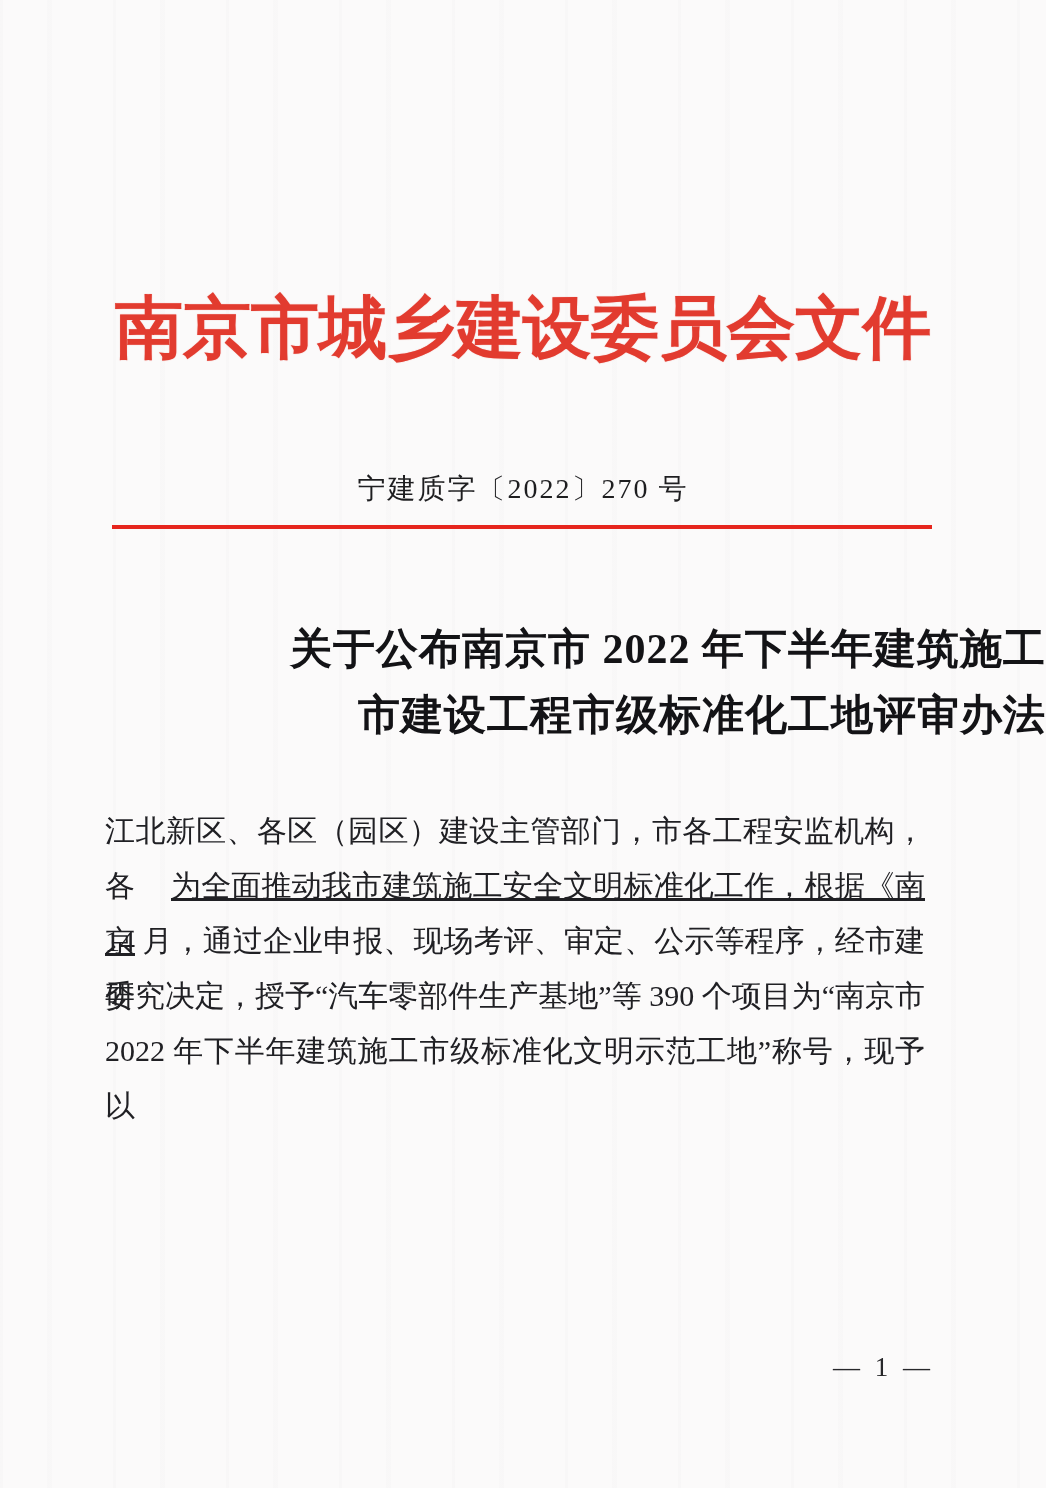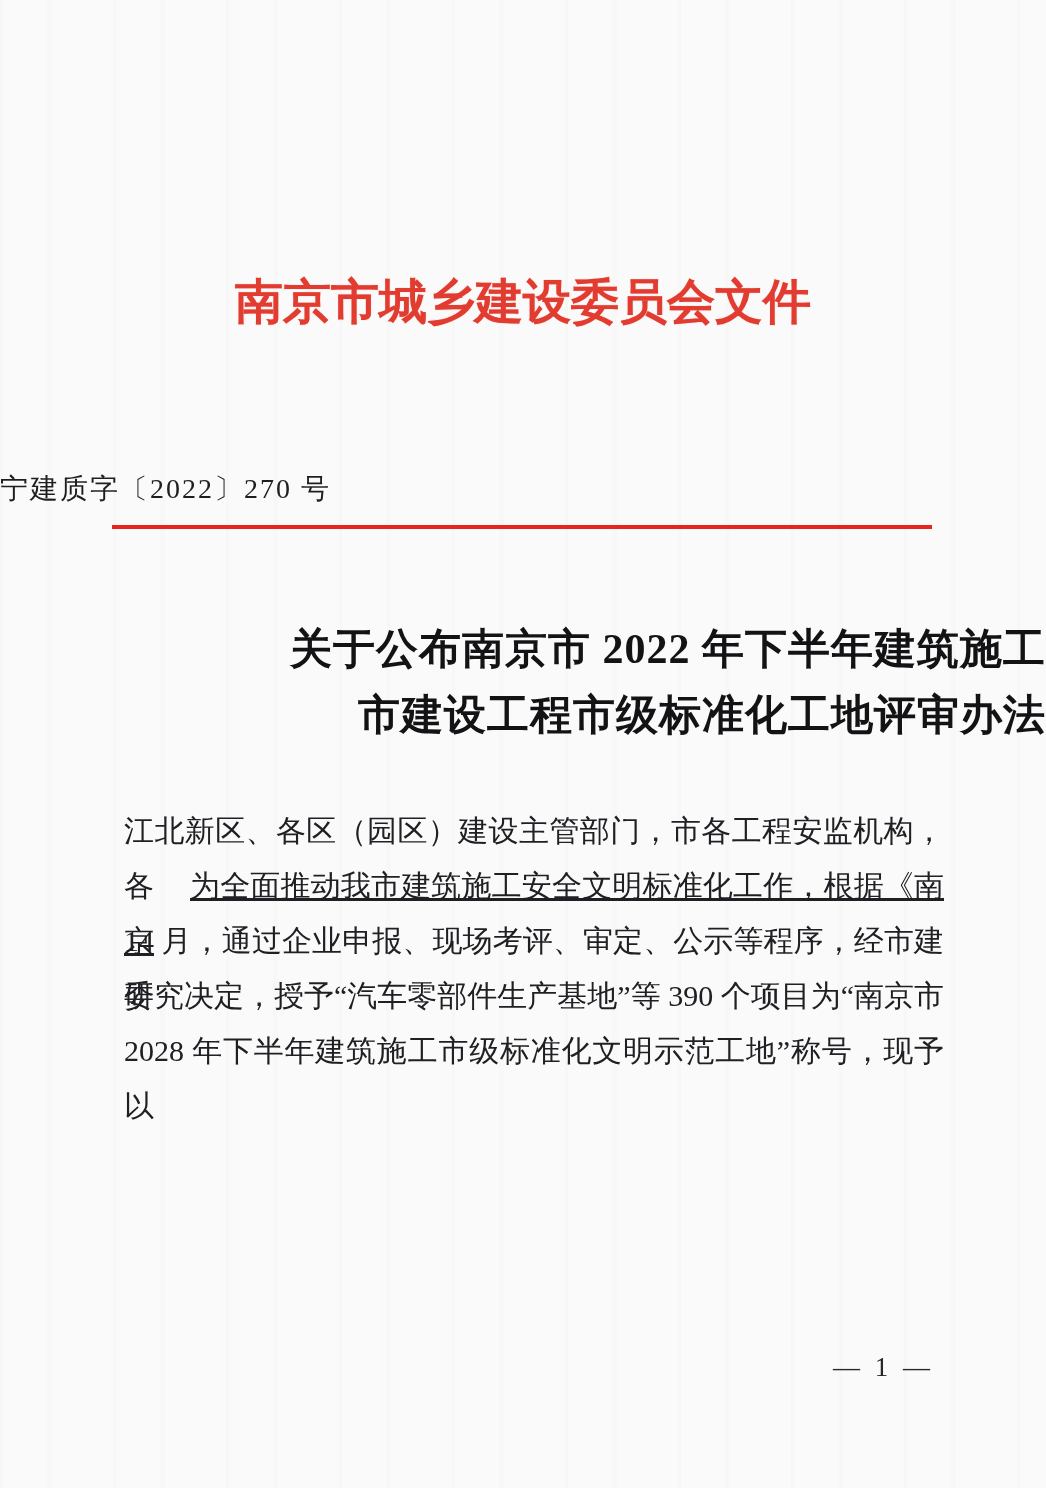--- a/index.html
+++ b/index.html
@@ -22,32 +22,33 @@
         rgba(120,120,130,0.025) 0px, rgba(120,120,130,0.025) 3px,
         transparent 3px, transparent 47px,
         rgba(120,120,130,0.018) 47px, rgba(120,120,130,0.018) 52px,
         transparent 52px, transparent 113px),
       var(--paper);
     overflow: hidden;
     color: var(--text-black);
   }
   .header-title {
     position: absolute;
-    top: 270px; left: 0; right: 0;
+    top: 283px; left: 0; right: 0;
     text-align: center;
-    font-size: 48px;
+    font-size: 68px;
     font-weight: bold;
     letter-spacing: 0px;
     color: var(--header-red);
     white-space: nowrap;
     text-shadow: 0 0 1px rgba(226,59,47,0.55);
   }
   .doc-number {
     position: absolute;
     top: 470px; left: 0; right: 0;
+    text-align: center;
     font-size: 28px;
     letter-spacing: 2px;
     color: var(--text-black);
   }
   .red-rule {
     position: absolute;
     top: 525px; left: 112px;
     width: 820px; height: 4px;
     background: var(--rule-red);
   }
@@ -56,21 +57,21 @@
     top: 616px; left: 0; right: 0;
     text-align: right;
     font-size: 42px;
     font-weight: bold;
     line-height: 66px;
     color: #131316;
     letter-spacing: 1px;
   }
   .body-block {
     position: absolute;
-    top: 803px; left: 124px;
+    top: 803px; left: 105px;
     width: 820px;
     font-size: 30px;
     line-height: 55px;
     color: #202024;
   }
   .body-line {
     height: 55px;
     white-space: nowrap;
   }
   .body-line.j {
@@ -104,18 +105,18 @@
   <div class="notice-title">
     <div>关于公布南京市 2022 年下半年建筑施工</div>
     <div>市建设工程市级标准化工地评审办法</div>
   </div>
 
   <div class="body-block">
     <div class="body-line j">江北新区、各区（园区）建设主管部门，市各工程安监机构，各</div>
     <div class="body-line j indent">为全面推动我市建筑施工安全文明标准化工作，根据《南京</div>
     <div class="body-line j">14 月，通过企业申报、现场考评、审定、公示等程序，经市建委</div>
     <div class="body-line j">研究决定，授予“汽车零部件生产基地”等 390 个项目为“南京市</div>
-    <div class="body-line j">2028 年下半年建筑施工市级标准化文明示范工地”称号，现予以</div>
+    <div class="body-line j">2022 年下半年建筑施工市级标准化文明示范工地”称号，现予以</div>
   </div>
 
   <div class="page-number">— 1 —</div>
 
 </div>
 
 </body></html>

